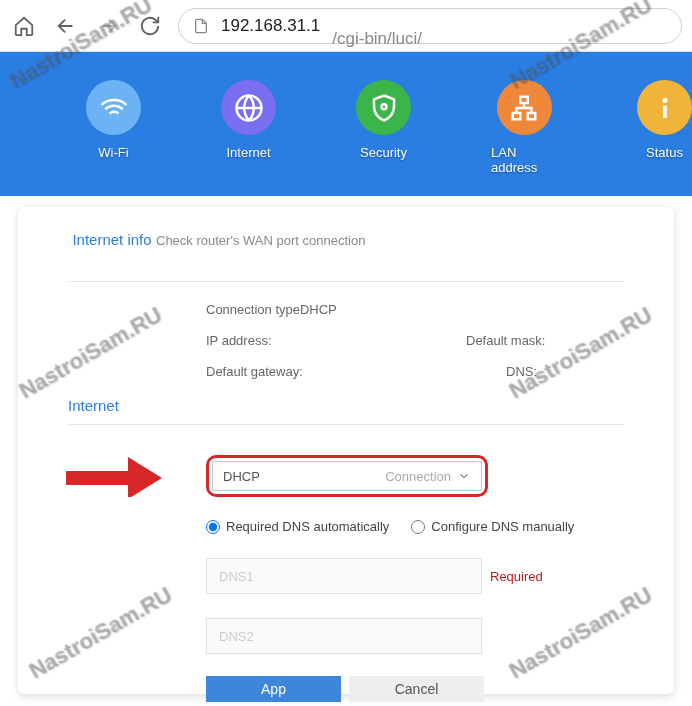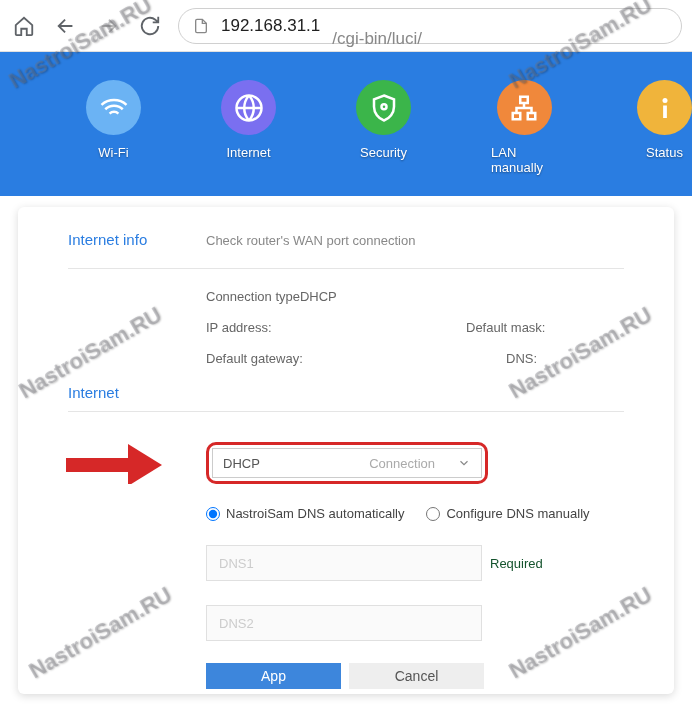--- a/index.html
+++ b/index.html
@@ -25,51 +25,51 @@
   .c-lan { background: #f0883b; }
   .c-status { background: #f0b43b; }
   .tab-circle svg { width: 30px; height: 30px; }
 
   
   .tab-pointer { width: 0; height: 0; border-left: 12px solid transparent; border-right: 12px solid transparent; border-bottom: 12px solid #fff; position: absolute; top: 196px; left: 223px; }
 
   
   .card { position: absolute; top: 207px; left: 18px; right: 18px; bottom: 12px; background: #fff; border-radius: 6px; box-shadow: 0 2px 8px rgba(0,0,0,0.15); padding: 24px 50px 20px 50px; }
 
-  .row1 { display: flex; gap: 50px; margin-bottom: 20px; }
+  .row1 { display: flex; margin-bottom: 33px; text-align: center; }
   .section-title { color: #2a7de1; font-size: 15px; width: 88px; flex-shrink: 0; }
   .hint { color: #888; font-size: 13px; padding-top: 2px; }
 
   .hr { border: none; border-top: 1px solid #e5e5e5; margin: 10px 0 20px 0; }
 
   .info-block { margin-left: 138px; font-size: 13px; color: #666; }
   .info-line { display: flex; margin-bottom: 14px; margin-top: 16px; }
   .info-line .k { width: 260px; }
   .info-line .k2 { }
   .info-line .v { color: #666; }
 
   .section2 { margin-top: 18px; }
 
   .form-area { margin-left: 138px; margin-top: 30px; position: relative; }
 
   .red-arrow { position: absolute; left: -140px; top: 2px; }
 
   .select-box { width: 282px; height: 42px; border: 3px solid #d62828; border-radius: 10px; padding: 3px; position: relative; }
   .select-inner { width: 100%; height: 100%; border: 1px solid #ccc; display: flex; align-items: center; justify-content: space-between; padding: 0 10px; font-size: 13px; color: #555; }
-  .select-inner .conn { color: #aaa; display: flex; align-items: center; gap: 22px; }
+  .select-inner .conn { color: #aaa; display: flex; align-items: center; gap: 6px; }
   .select-inner svg { width: 14px; height: 14px; stroke: #888; }
 
   .radio-row { display: flex; gap: 22px; margin-top: 22px; font-size: 13px; color: #444; align-items: center; }
   .radio-opt { display: flex; align-items: center; gap: 6px; }
   .radio-opt input { width: 14px; height: 14px; }
 
   .dns-row { display: flex; align-items: center; gap: 8px; margin-top: 24px; }
   .dns-input { width: 276px; height: 36px; border: 1px solid #e0e0e0; padding: 0 12px; font-size: 13px; color: #333; background: #fafafa; }
   .dns-input::placeholder { color: #ccc; }
-  .req { font-size: 13px; color: #14532d; }
+  .req { font-size: 13px; color: #b91c1c; }
 
   .btn-row { display: flex; gap: 8px; margin-top: 22px; }
   .btn { width: 135px; height: 26px; border: none; font-size: 14px; cursor: pointer; }
   .btn-primary { background: #3d86dc; color: #fff; }
   .btn-secondary { background: #eee; color: #555; }
 
   
   .wm { position: absolute; font-size: 22px; font-weight: bold; color: rgba(120,120,130,0.35); transform: rotate(-30deg); pointer-events: none; user-select: none; text-shadow: 1px 1px 2px rgba(0,0,0,0.25); white-space: nowrap; }
 </style>
 </head>
@@ -136,21 +136,21 @@
     </div>
     <div class="tab">
       <div class="tab-circle c-lan">
         <svg viewBox="0 0 24 24" fill="none" stroke="#fff" stroke-width="2">
             <rect x="9" y="3" width="6" height="5"></rect>
             <rect x="3" y="16" width="6" height="5"></rect>
             <rect x="15" y="16" width="6" height="5"></rect>
             <path d="M12 8v4M6 16v-4h12v4"></path>
           </svg>
       </div>
-      <span class="tab-label">LAN manually</span>
+      <span class="tab-label">LAN address</span>
     </div>
     <div class="tab">
       <div class="tab-circle c-status">
         <svg viewBox="0 0 24 24" fill="#fff">
             <circle cx="12" cy="6" r="2"></circle>
             <rect x="10.5" y="10" width="3" height="10"></rect>
           </svg>
       </div>
       <span class="tab-label">Status</span>
     </div>
@@ -202,21 +202,21 @@
           <svg viewBox="0 0 24 24" fill="none" stroke-width="2">
               <path d="M6 9l6 6 6-6"></path>
             </svg>
         </span>
       </div>
     </div>
 
     <div class="radio-row">
       <label class="radio-opt">
         <input type="radio" name="dns" checked="" style="">
-        <span>NastroiSam DNS automatically</span>
+        <span>Required DNS automatically</span>
       </label>
       <label class="radio-opt">
         <input type="radio" name="dns" style="">
         <span>Configure DNS manually</span>
       </label>
     </div>
 
     <div class="dns-row">
       <input class="dns-input" placeholder="DNS1" style="">
       <span class="req">Required</span>

